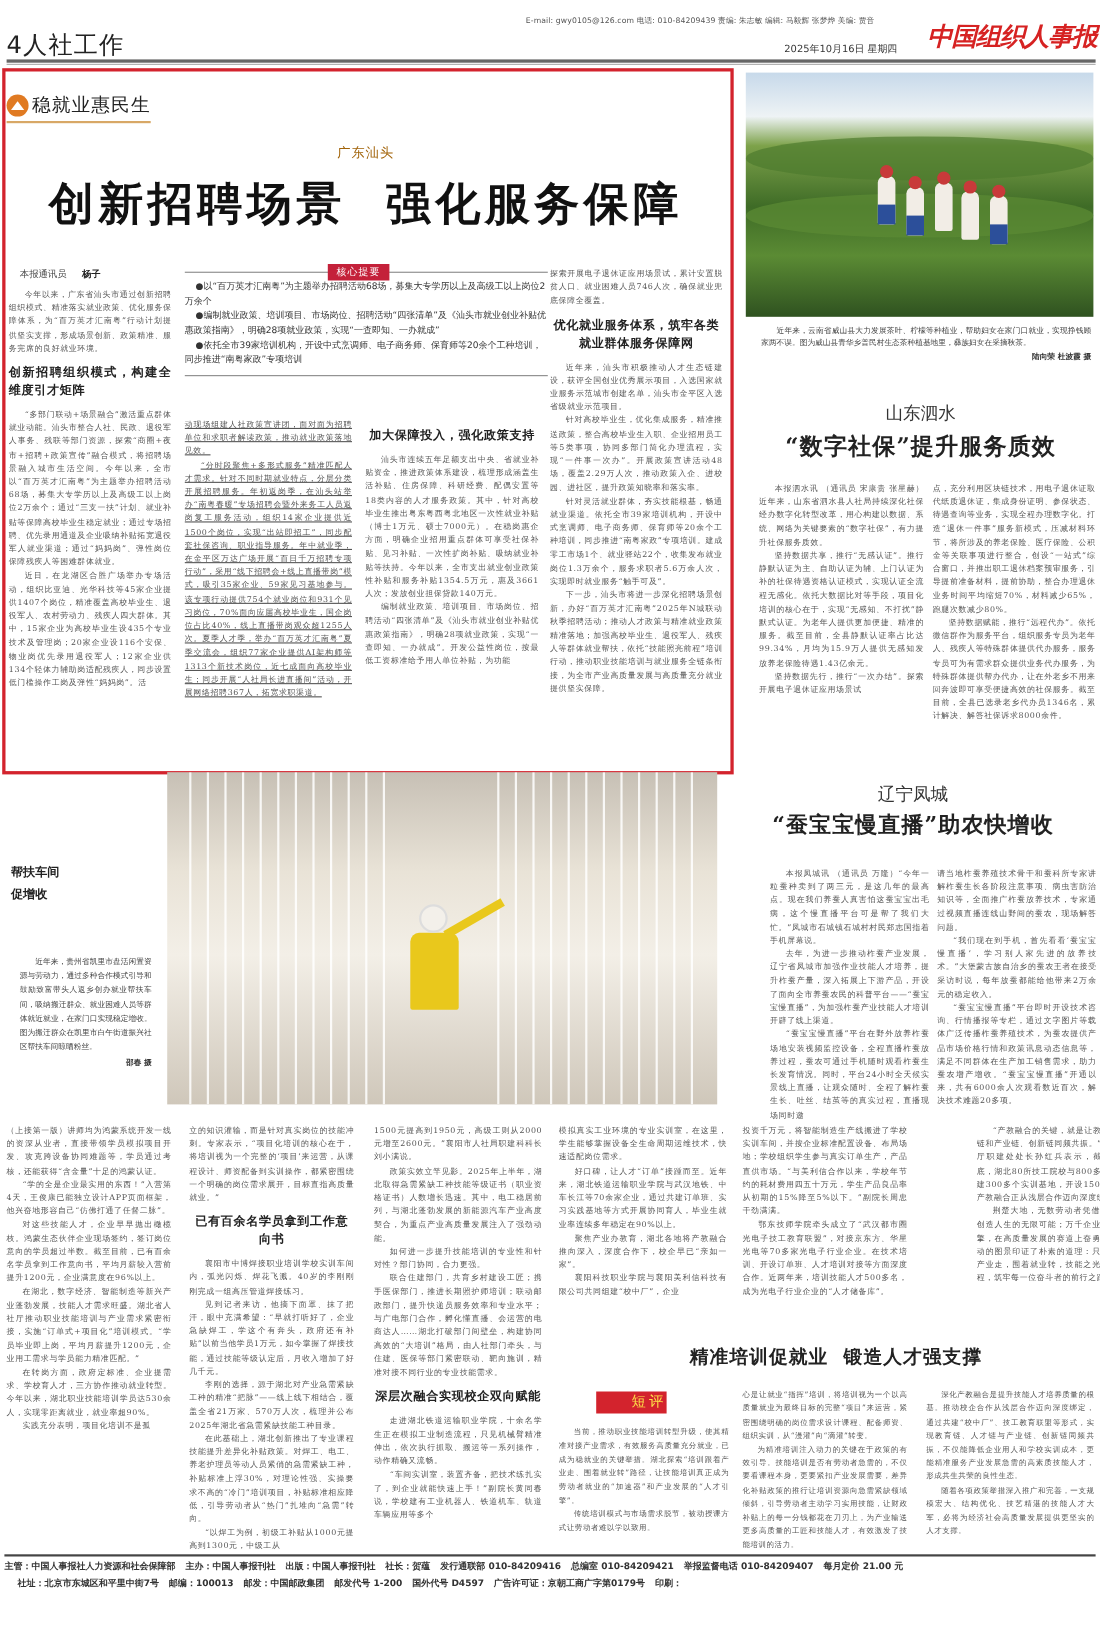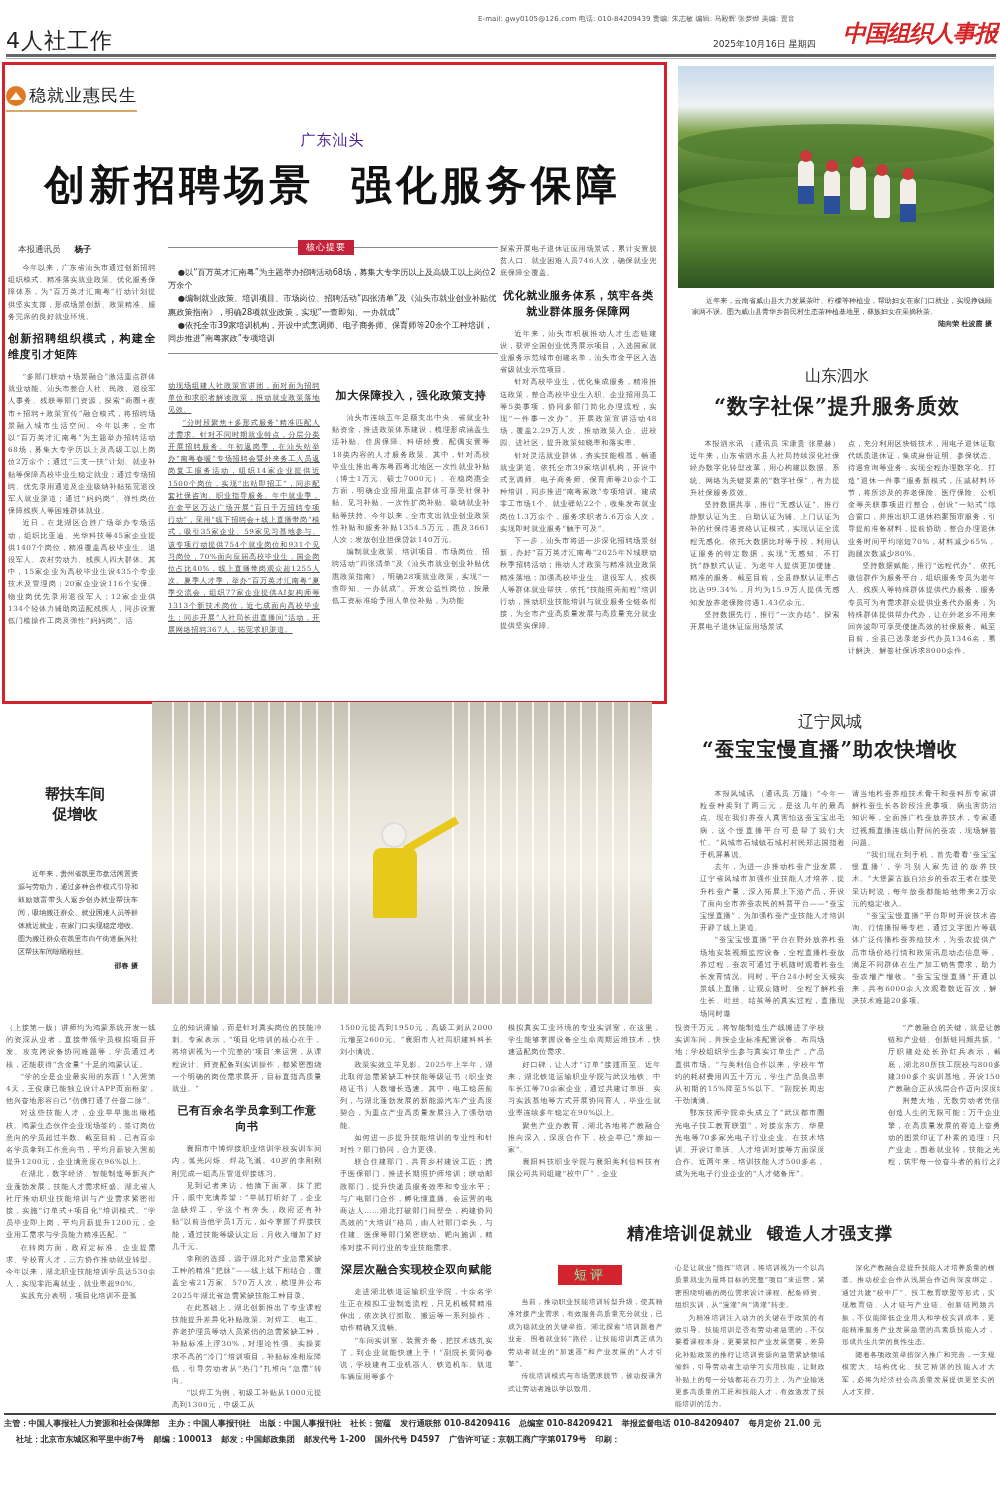--- a/index.html
+++ b/index.html
@@ -21,31 +21,31 @@
   .rule-top2 { top: 58px; left: 6px; width: 990px; height: 1px; background: #aaa; }
 
   
   .frame { top: 62px; left: 2px; width: 665px; height: 642px; border: 3px solid #d3232d; }
 
   .section-tag { top: 84px; left: 6px; display: flex; align-items: center; gap: 3px; border-bottom: 2px solid #d8a866; padding-bottom: 3px; }
   .tag-circle { width: 20px; height: 20px; border-radius: 50%; background: #e07a22; position: relative; }
   .tag-circle::after { content: ""; position: absolute; left: 4px; top: 6px; width: 0; height: 0; border-left: 6px solid transparent; border-right: 6px solid transparent; border-bottom: 8px solid #fff; }
   .tag-text { font-size: 17px; color: #222; letter-spacing: 1px; }
 
-  .kicker { top: 131px; left: 0; width: 665px; text-align: center; font-size: 15px; color: #4c1d95; letter-spacing: 1px; }
+  .kicker { top: 131px; left: 0; width: 665px; text-align: center; font-size: 12px; color: #a16207; letter-spacing: 1px; }
   .headline { top: 158px; left: 0; width: 665px; text-align: center; font-size: 41px; font-weight: bold; color: #111; letter-spacing: 4px; font-family: "DejaVu Sans", sans-serif; }
 
   .byline { top: 244px; left: 18px; font-family: "DejaVu Serif", serif; font-size: 8.5px; color: #444; }
   .byline b { margin-left: 14px; color: #222; }
 
   .keypoints { top: 240px; left: 168px; width: 330px; }
   .kp-title-row { position: relative; height: 14px; }
   .kp-line { position: absolute; top: 7px; left: 0; width: 100%; height: 1px; background: #888; }
   .kp-title { position: absolute; left: 130px; top: 0; background: #c4213a; color: #fff; font-size: 9px; padding: 1px 8px; letter-spacing: 1px; }
-  .kp-list { margin-top: 12px; font-size: 8.2px; line-height: 13.2px; color: #333; }
+  .kp-list { font-size: 8.2px; line-height: 13.2px; color: #333; }
   .kp-list div { text-indent: 1.2em; }
   .kp-bottom { margin-top: 8px; height: 1px; background: #888; }
 
   .col1 { top: 262px; left: 8px; width: 148px; }
   .col2 { top: 380px; left: 168px; width: 152px; text-decoration: underline; }
   .col3 { top: 380px; left: 332px; width: 158px; }
   .col4 { top: 243px; left: 500px; width: 157px; }
 
   
   .photo-tea { top: 66px; left: 678px; width: 316px; height: 222px; background: linear-gradient(180deg, #c7d9ea 0%, #eef3f5 18%, #7da24a 30%, #3e6b26 55%, #5b8b34 75%, #2f5220 100%); overflow: hidden; }
@@ -62,39 +62,39 @@
   .sd-col2 { top: 438px; left: 848px; width: 148px; }
 
   
   .photo-noodle { top: 702px; left: 152px; width: 500px; height: 302px; background: linear-gradient(180deg, #c7c0b5 0%, #e9e3d7 30%, #f3efe7 55%, #cfc7ba 100%); overflow: hidden; }
   .strand { position: absolute; top: 0; width: 2px; height: 100%; background: rgba(255,255,255,0.85); }
   .worker { position: absolute; left: 215px; top: 120px; width: 60px; height: 120px; }
   .worker .head { position: absolute; left: 14px; top: 0; width: 26px; height: 26px; border-radius: 50%; background: #f3f0ea; border: 2px solid #ddd; }
   .worker .body { position: absolute; left: 6px; top: 26px; width: 44px; height: 70px; background: #e9c81c; border-radius: 8px 8px 2px 2px; }
   .worker .arm { position: absolute; left: 38px; top: 24px; width: 60px; height: 8px; background: #e9c81c; transform: rotate(-30deg); transform-origin: left center; }
 
-  .sidebar-title { top: 784px; left: 10px; width: 130px; text-align: center; font-family: Liberation Serif, serif; font-weight: bold; font-size: 15px; line-height: 20px; color: #222; }
+  .sidebar-title { top: 784px; left: 10px; width: 130px; font-family: Liberation Mono, monospace; font-weight: bold; font-size: 11px; line-height: 20px; color: #222; }
   .sidebar-caption { top: 868px; left: 18px; width: 120px; font-family: "DejaVu Serif", serif; font-size: 7px; line-height: 13px; color: #444; text-indent: 2em; text-align: justify; }
   .sidebar-caption .credit { display: block; text-align: right; font-weight: bold; color: #333; }
 
   .kicker-ln { top: 712px; left: 660px; width: 340px; text-align: center; font-size: 16px; color: #333; }
   .headline-ln { top: 736px; left: 660px; width: 340px; text-align: center; font-family: "DejaVu Serif", serif; font-size: 20px; font-weight: bold; color: #222; letter-spacing: 1px; }
   .ln-col1 { top: 788px; left: 700px; width: 145px; }
   .ln-col2 { top: 788px; left: 852px; width: 145px; }
 
   
   .b-col1 { top: 1022px; left: 6px; width: 150px; }
   .b-col2 { top: 1022px; left: 172px; width: 150px; }
   .b-col3 { top: 1022px; left: 340px; width: 153px; }
   .b-col4 { top: 1022px; left: 508px; width: 153px; }
   .b-col5 { top: 1022px; left: 675px; width: 150px; }
   .b-col6 { top: 1022px; left: 842px; width: 153px; margin-left: 46px; }
 
   .headline-training { top: 1222px; left: 560px; width: 400px; text-align: center; font-family: "DejaVu Serif", serif; font-size: 17px; font-weight: bold; color: #222; letter-spacing: 1px; }
-  .short-badge { top: 1265px; left: 542px; width: 64px; height: 20px; background: #d3232d; color: #86efac; font-size: 13px; text-align: center; line-height: 20px; letter-spacing: 3px; margin-left: 16px; }
+  .short-badge { top: 1265px; left: 542px; width: 64px; height: 20px; background: #d3232d; color: #fde047; font-size: 13px; text-align: right; line-height: 20px; letter-spacing: 3px; }
   .ed-col1 { top: 1296px; left: 508px; width: 155px; }
   .ed-col2 { top: 1262px; left: 675px; width: 150px; }
   .ed-col3 { top: 1262px; left: 842px; width: 153px; }
   .ed-text { font-family: "DejaVu Serif", serif; font-size: 6.8px; line-height: 12.4px; color: #555; text-align: justify; letter-spacing: 0.5px; }
   .ed-text p { text-indent: 2em; }
 
   
   .footer-rule { top: 1413px; left: 4px; width: 992px; height: 2px; background: #444; }
   .footer1 { top: 1418px; left: 4px; width: 992px; font-size: 8.2px; color: #333; white-space: nowrap; font-weight: bold; display: flex; gap: 9px; }
   .footer2 { top: 1434px; left: 4px; width: 992px; font-size: 8.2px; color: #333; white-space: nowrap; font-weight: bold; display: flex; gap: 9px; margin-left: 12px; }
@@ -176,21 +176,21 @@
 </div>
 <div class="abs caption-tea">
   <span>近年来，云南省威山县大力发展茶叶、柠檬等种植业，帮助妇女在家门口就业，实现挣钱顾家两不误。图为威山县青华乡普民村生态茶种植基地里，彝族妇女在采摘秋茶。</span>
   <span class="credit">陆向荣  杜波霞  摄</span>
 </div>
 
 <div class="abs kicker-sd">山东泗水</div>
 <div class="abs headline-sd">“数字社保”提升服务质效</div>
 <div class="abs sd-col1 body-text">
   <p>本报泗水讯 （通讯员 宋康贵 张星赫）近年来，山东省泗水县人社局持续深化社保经办数字化转型改革，用心构建以数据、系统、网络为关键要素的“数字社保”，有力提升社保服务质效。</p>
-  <p>坚持数据共享，推行“无感认证”。推行静默认证为主、自助认证为辅、上门认证为补的社保待遇资格认证模式，实现认证全流程无感化。依托大数据比对等手段，利用认证服务的特定数据，实现“无感知、不打扰”静默式认证。为老年人提供更加便捷、精准的服务。截至目前，全县静默认证率占比达99.34%，月均为15.9万人提供无感知发放养老保险待遇1.43亿余元。</p>
+  <p>坚持数据共享，推行“无感认证”。推行静默认证为主、自助认证为辅、上门认证为补的社保待遇资格认证模式，实现认证全流程无感化。依托大数据比对等手段，项目化培训的核心在于，实现“无感知、不打扰”静默式认证。为老年人提供更加便捷、精准的服务。截至目前，全县静默认证率占比达99.34%，月均为15.9万人提供无感知发放养老保险待遇1.43亿余元。</p>
   <p>坚持数据先行，推行“一次办结”。探索开展电子退休证应用场景试</p>
 </div>
 <div class="abs sd-col2 body-text">
   <p style="text-indent:0">点，充分利用区块链技术，用电子退休证取代纸质退休证，集成身份证明、参保状态、待遇查询等业务，实现全程办理数字化。打造“退休一件事”服务新模式，压减材料环节，将所涉及的养老保险、医疗保险、公积金等关联事项进行整合，创设“一站式”综合窗口，并推出职工退休档案预审服务，引导提前准备材料，提前协助，整合办理退休业务时间平均缩短70%，材料减少65%，跑腿次数减少80%。</p>
   <p>坚持数据赋能，推行“远程代办”。依托微信群作为服务平台，组织服务专员为老年人、残疾人等特殊群体提供代办服务，服务专员可为有需求群众提供业务代办服务，为特殊群体提供帮办代办，让在外老乡不用来回奔波即可享受便捷高效的社保服务。截至目前，全县已选录老乡代办员1346名，累计解决、解答社保诉求8000余件。</p>
 </div>
 
 <div class="abs sidebar-title" style="white-space:pre-line;">帮扶车间
 促增收</div>
 <div class="abs sidebar-caption">

